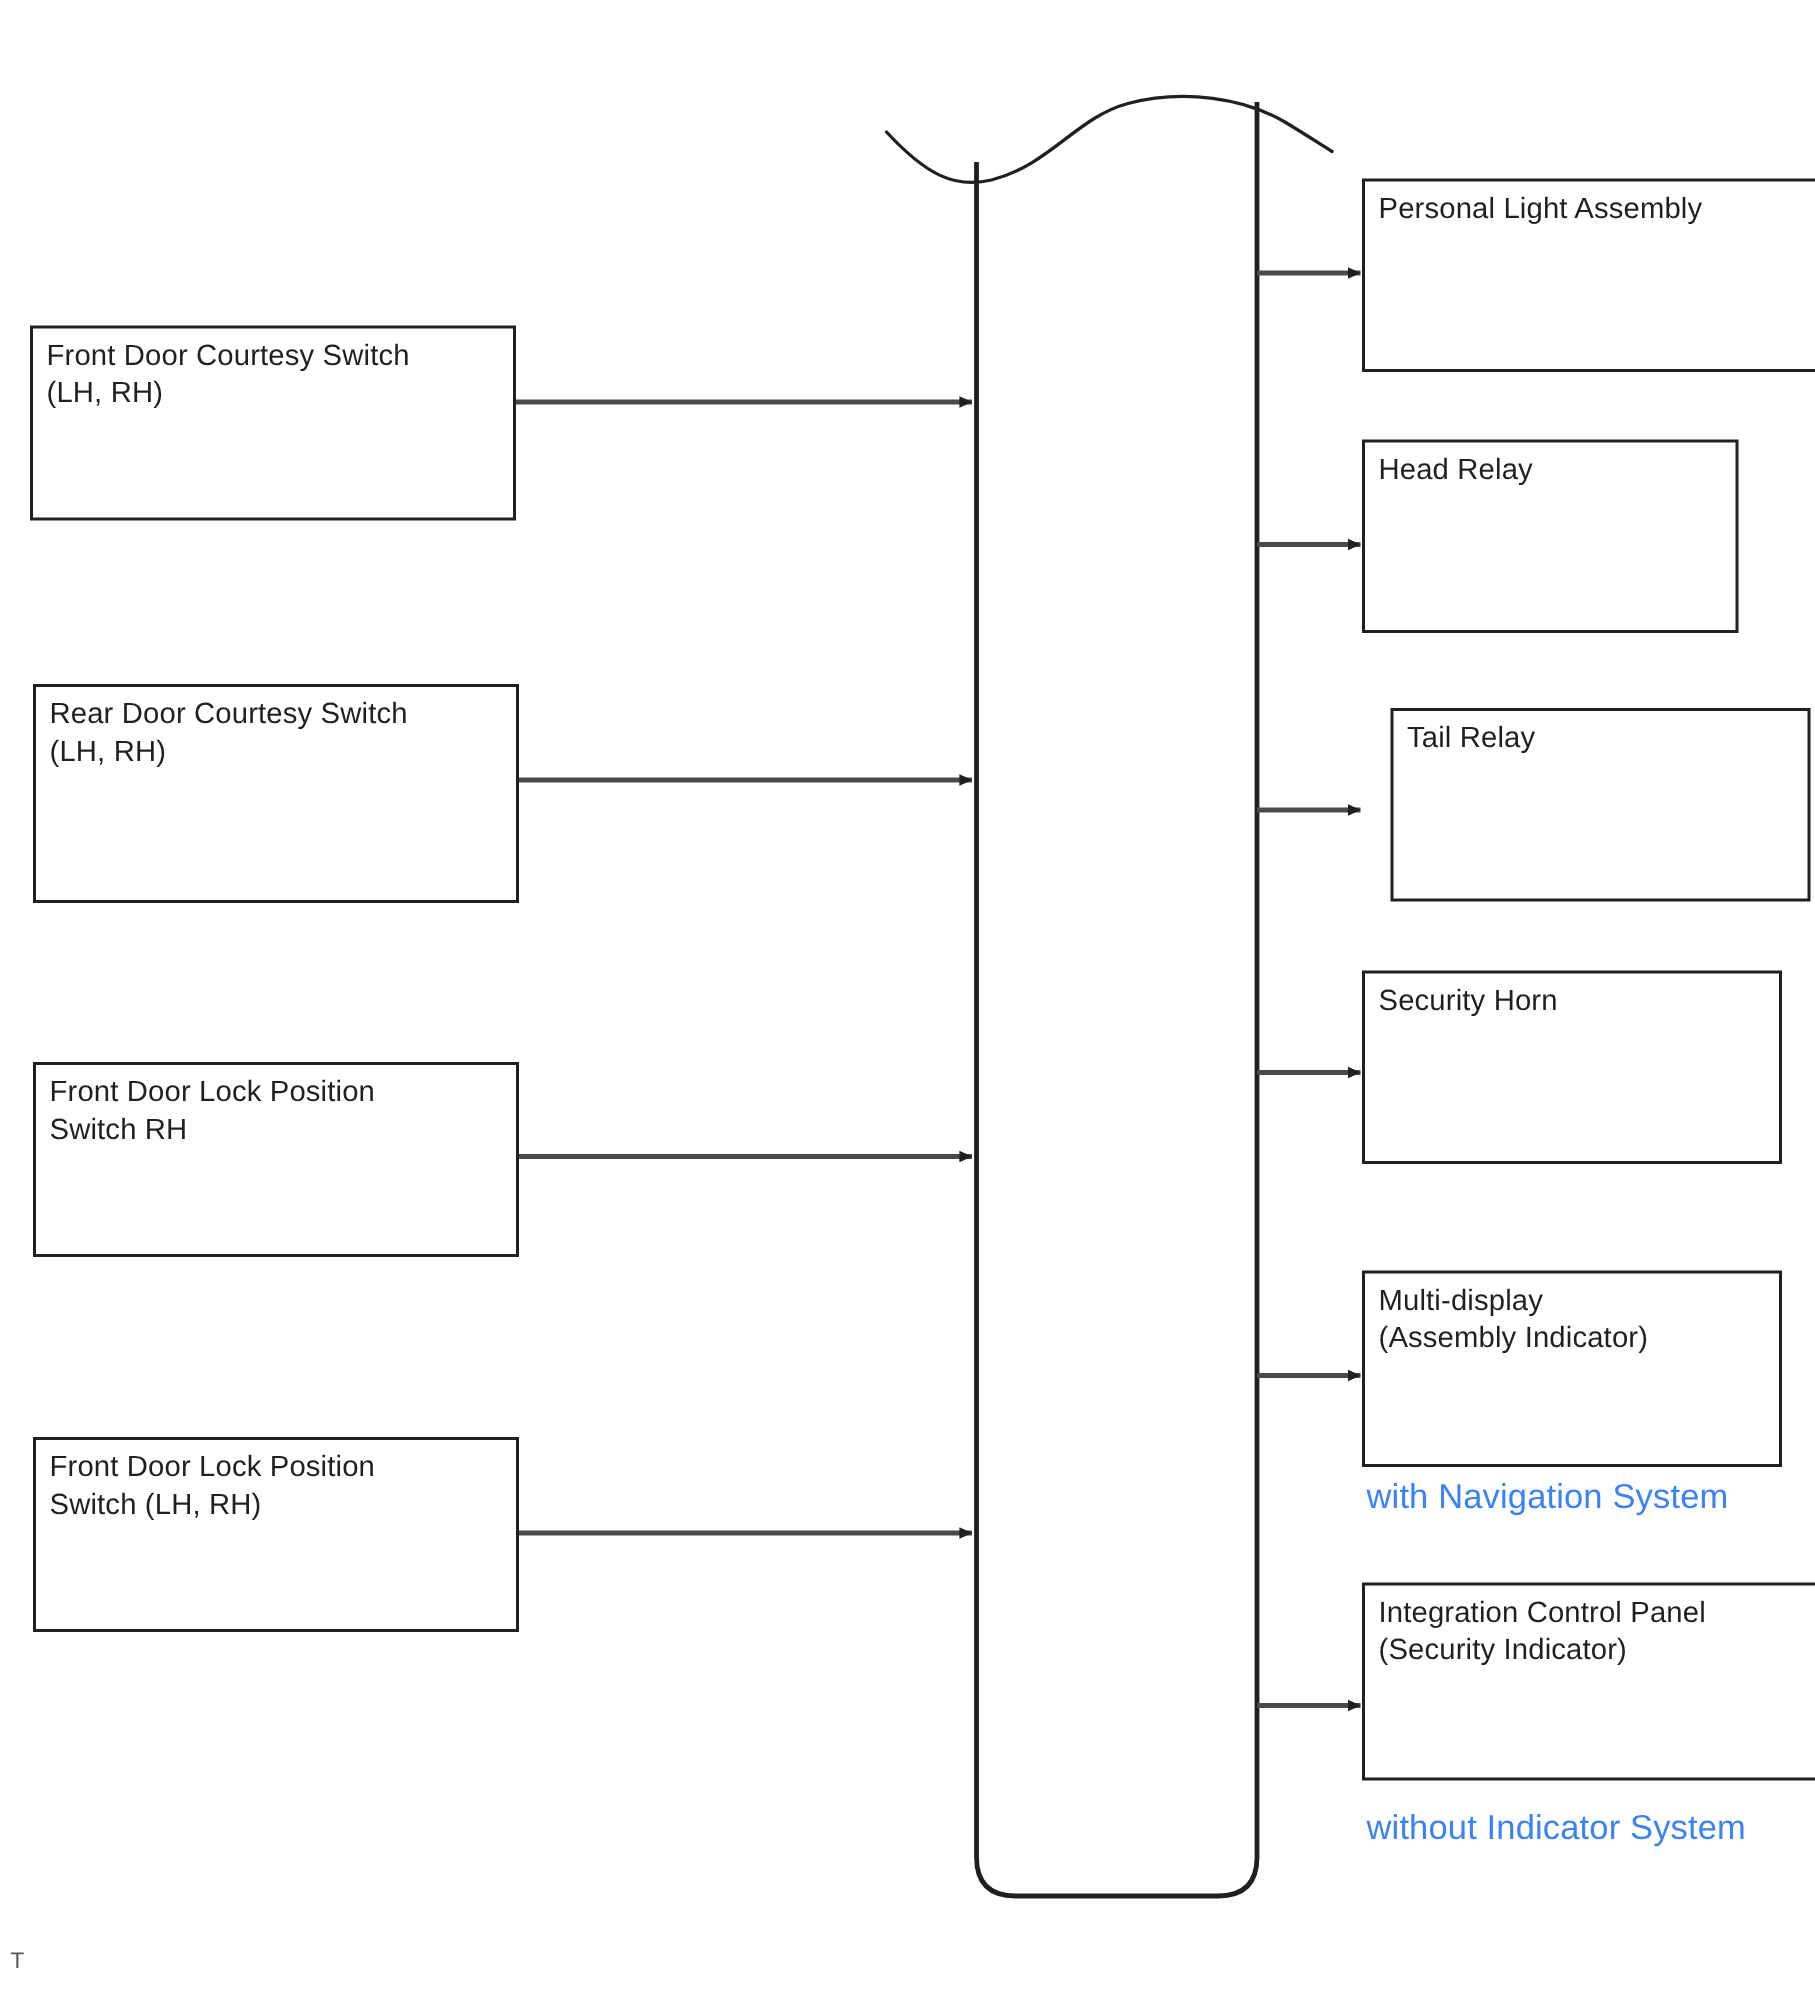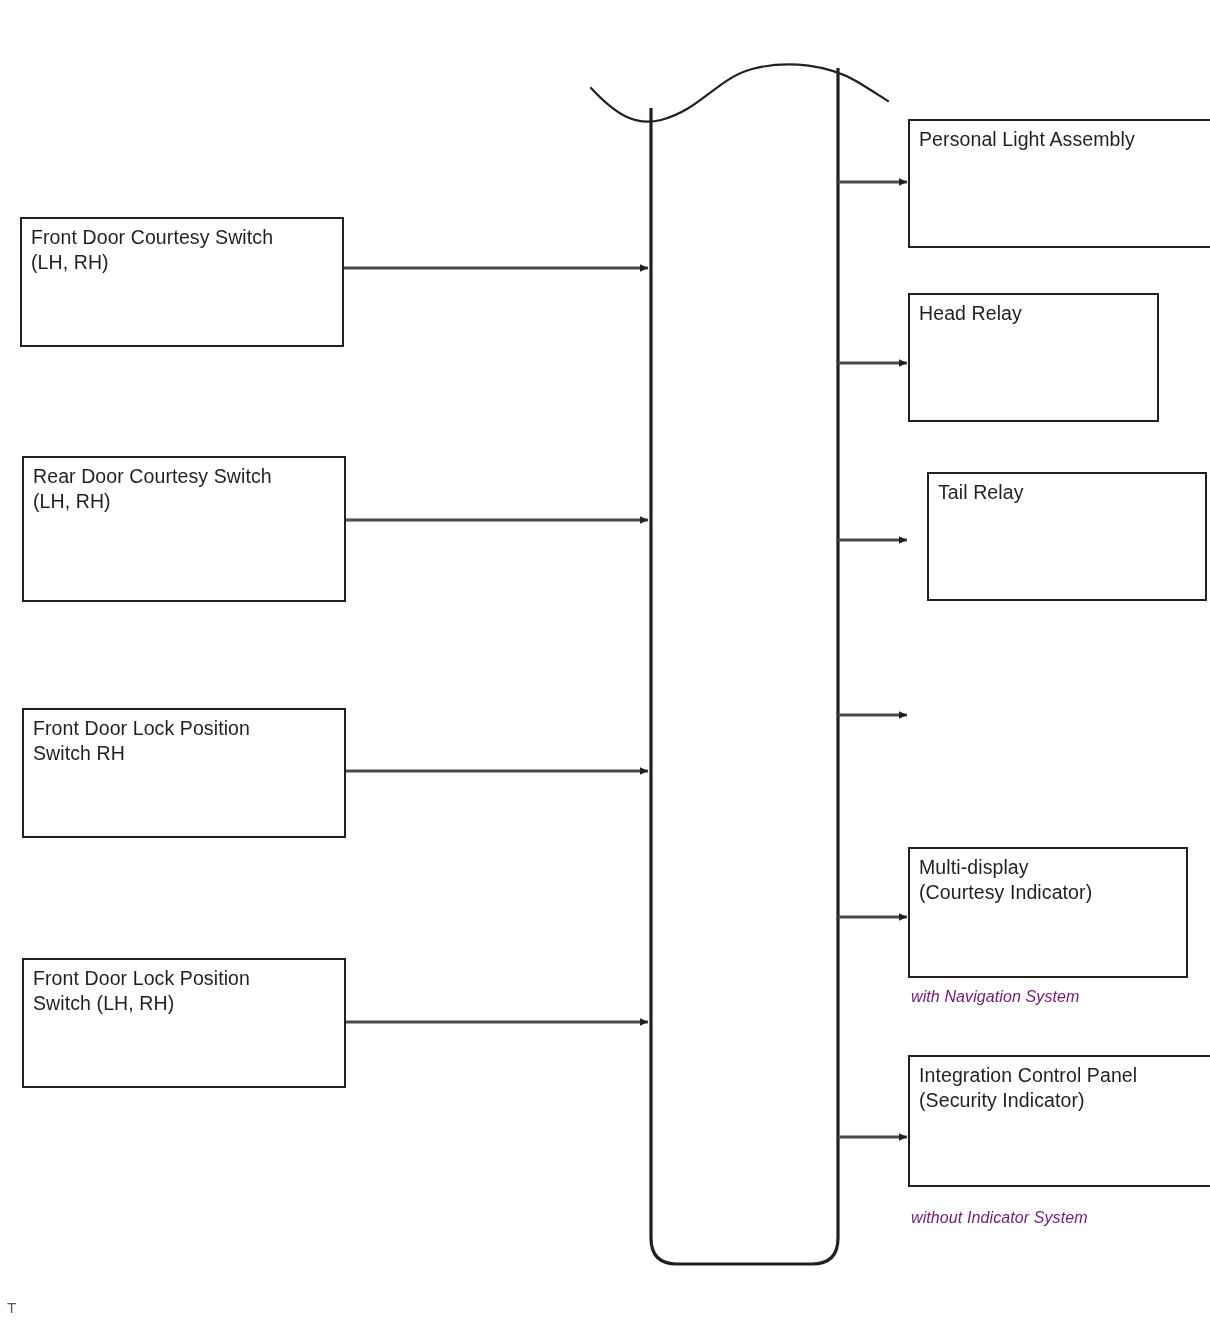--- a/index.html
+++ b/index.html
@@ -29,26 +29,25 @@
     top: 6px;
     right: 4px;
     font-size: 19.5px;
     line-height: 25px;
     color: #231f20;
     white-space: pre-line;
     letter-spacing: 0.1px;
   }
   .caption {
     position: absolute;
-    font-size: 16px;
+    font-size: 23px;
     line-height: 24px;
-    color: #701a75;
+    color: #3b82f6;
     white-space: nowrap;
     letter-spacing: 0.1px;
-    font-style: italic;
   }
   .corner-mark {
     position: absolute;
     font-size: 15px;
     color: #58595b;
     line-height: 15px;
   }
   svg.overlay {
     position: absolute;
     left: 0;
@@ -134,24 +133,27 @@
   </div>
 
   <div class="node-box" style="left:908px; top:293px; width:251px; height:129px;">
     <div class="node-label">Head Relay</div>
   </div>
 
   <div class="node-box" style="left:908px; top:472px; width:280px; height:129px;margin-left:19px;">
     <div class="node-label">Tail Relay</div>
   </div>
 
+  <div class="node-box" style="left:908px; top:647px; width:280px; height:129px;">
+    <div class="node-label">Security Horn</div>
+  </div>
 
   <div class="node-box" style="left:908px; top:847px; width:280px; height:131px;">
     <div class="node-label">Multi-display
-(Courtesy Indicator)</div>
+(Assembly Indicator)</div>
   </div>
   <div class="caption" style="left:911px; top:985px;">with Navigation System</div>
 
   <div class="node-box" style="left:908px; top:1055px; width:320px; height:132px;">
     <div class="node-label">Integration Control Panel
 (Security Indicator)</div>
   </div>
   <div class="caption" style="left:911px; top:1206px;">without Indicator System</div>
 
   <div class="corner-mark" style="left:7px; top:1300px;">T</div>

